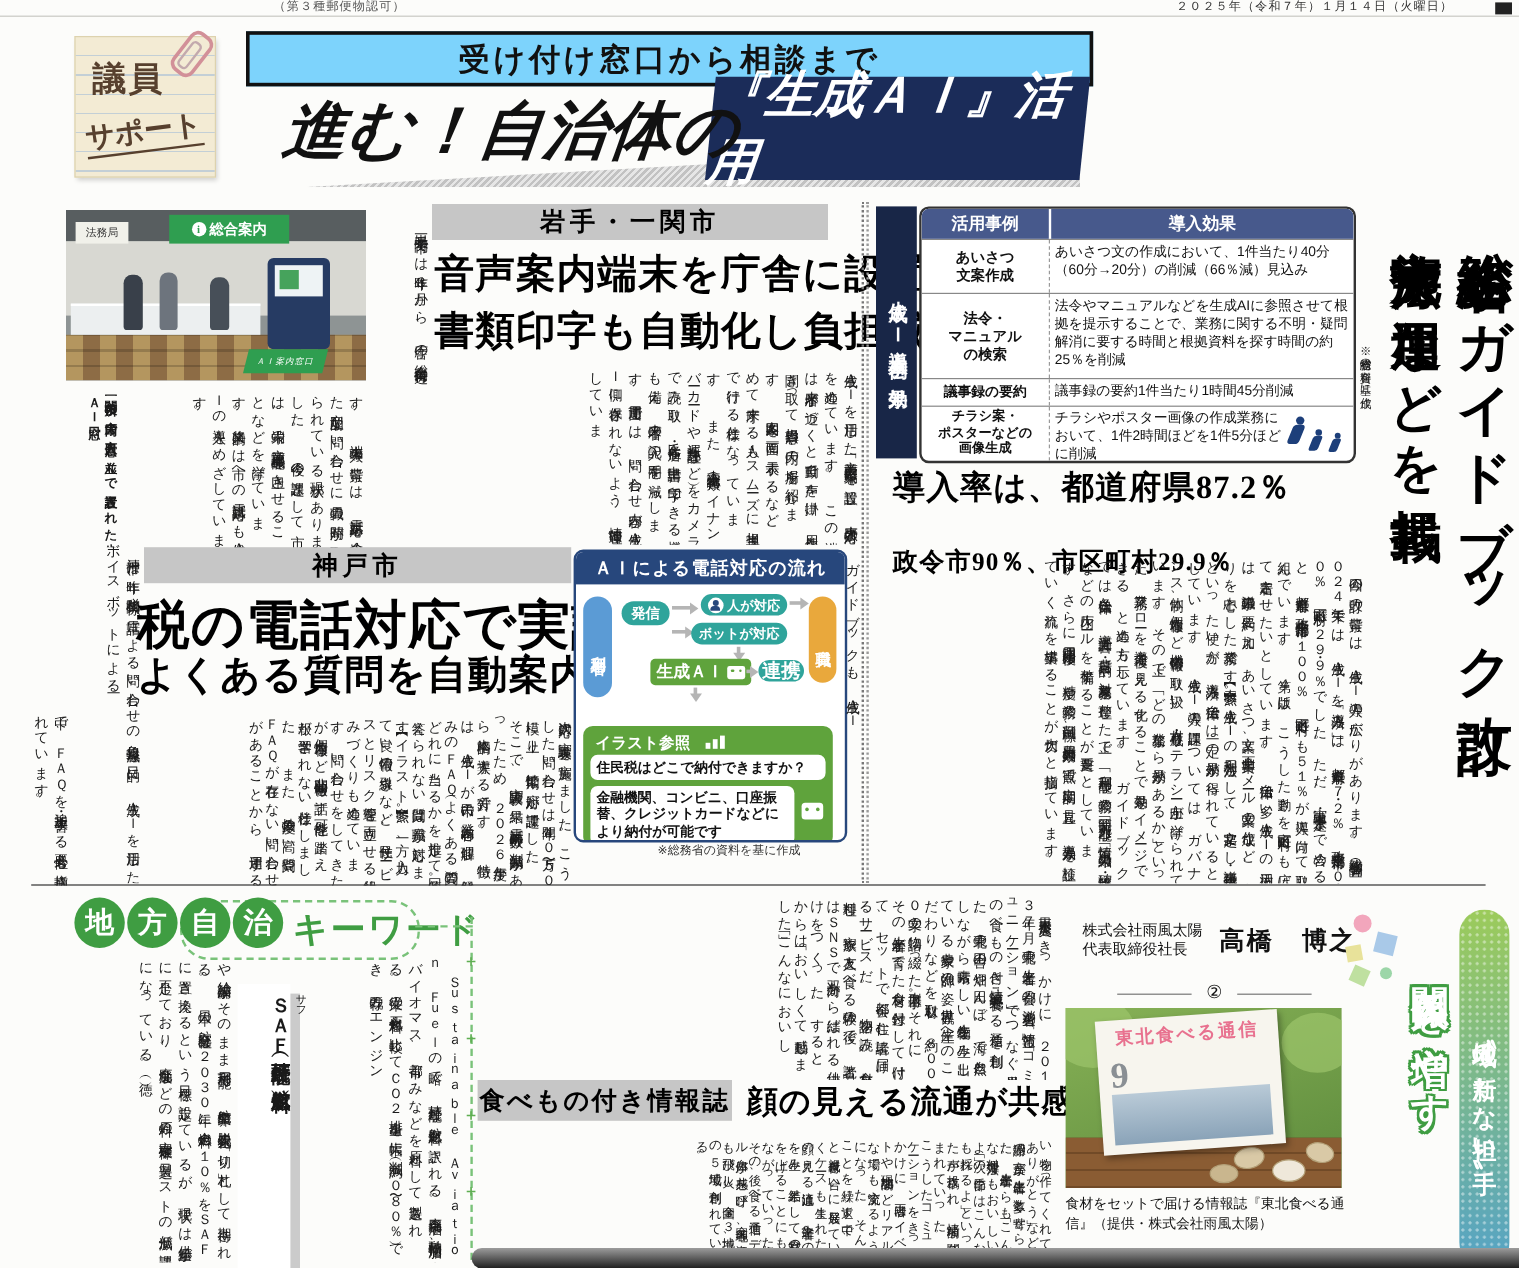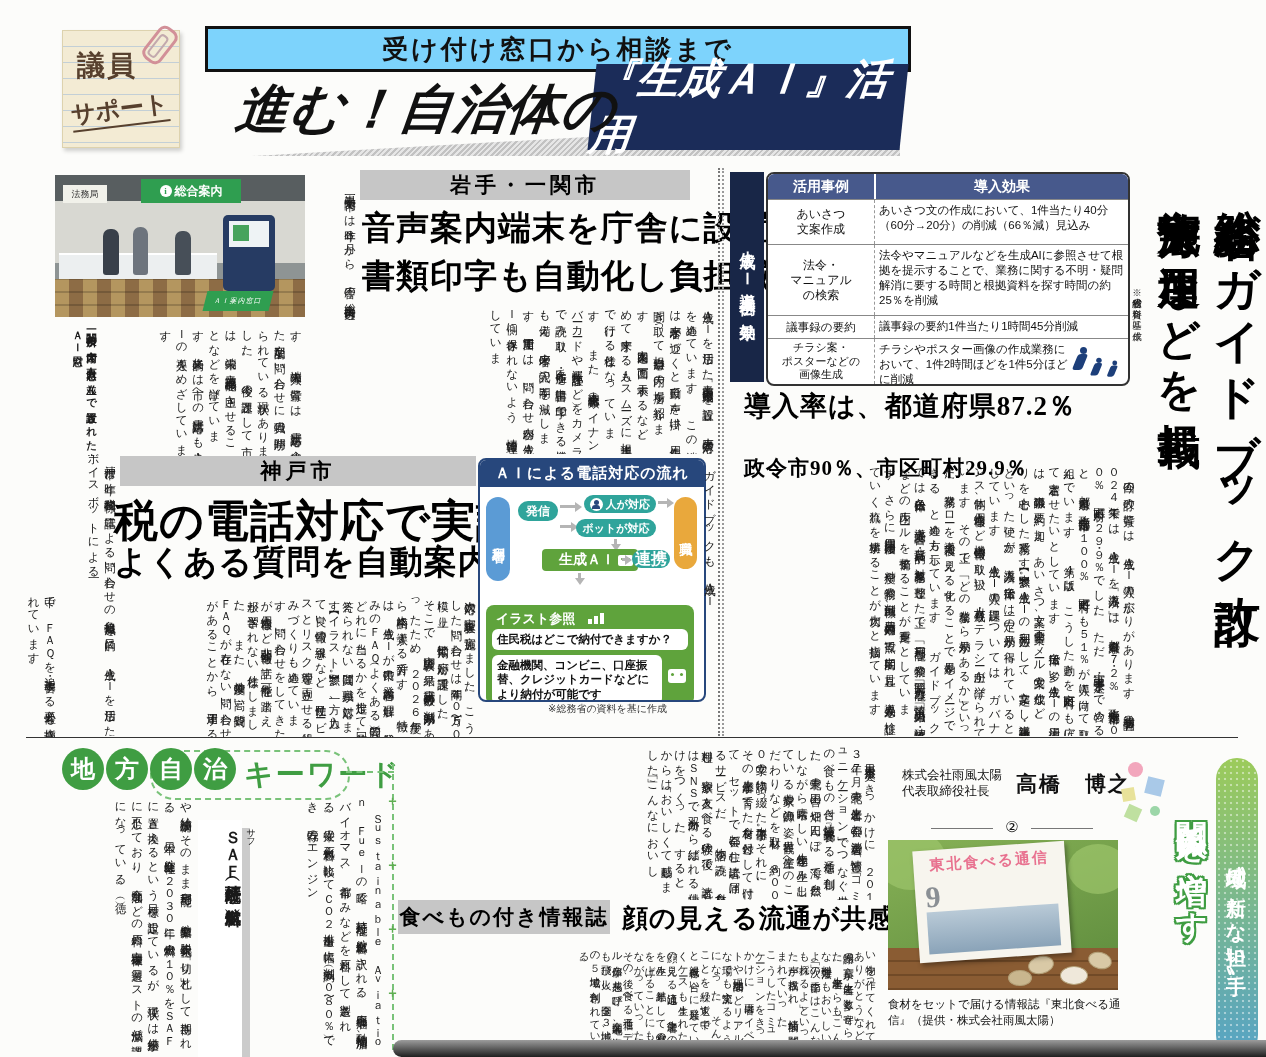--- a/index.html
+++ b/index.html
@@ -87,21 +87,21 @@
   .humicon:after{content:"";position:absolute;left:2.5px;top:7px;width:8px;height:4px;border-radius:3px 3px 0 0;background:#27477c;}
   .monicon{width:15px;height:11px;background:#fff;border-radius:2px;position:relative;margin-left:3px;}
   .monicon:before{content:"";position:absolute;left:3px;top:3px;width:2.5px;height:2.5px;background:#5fa33c;border-radius:50%;}
   .monicon:after{content:"";position:absolute;right:3px;top:3px;width:2.5px;height:2.5px;background:#5fa33c;border-radius:50%;}
   
   #aitable{left:766px;top:172px;width:360px;height:210px;border:2px solid #333;border-radius:8px;background:#fff;overflow:hidden;}
   #aitable .hdr{display:flex;height:25px;background:#fff;}
   #aitable .hcell{background:#47598c;color:#fff;font-weight:700;font-size:14px;display:flex;align-items:center;
                   justify-content:center;font-family:"Liberation Sans","DejaVu Sans",sans-serif;}
   .trow{display:flex;border-top:1px solid #888;}
-  .case{width:106px;flex:none;font-weight:400;font-size:12px;display:flex;align-items:center;justify-content:center;
+  .case{width:106px;flex:none;font-weight:700;font-size:12px;display:flex;align-items:center;justify-content:center;
         text-align:center;white-space:pre-line;line-height:1.25;border-right:1px dashed #999;
         font-family:"Liberation Sans","DejaVu Sans",sans-serif;}
   .effect{flex:1;font-size:11.5px;line-height:1.3;padding:3px 4px;font-family:"Liberation Sans","DejaVu Sans",sans-serif;}
   #side-bar{left:730px;top:172px;width:34px;height:210px;background:#182647;color:#fff;display:flex;align-items:center;
             justify-content:center;}
   #side-bar span{writing-mode:vertical-rl;text-orientation:upright;font-weight:700;font-size:16px;letter-spacing:2.5px;
             font-family:"Liberation Sans","DejaVu Sans",sans-serif;}
   .runner{position:absolute;width:14px;height:24px;}
   .runner:before{content:"";position:absolute;left:6px;top:0;width:7px;height:7px;border-radius:50%;background:#1d3f7a;}
   .runner:after{content:"";position:absolute;left:1px;top:7px;width:10px;height:16px;background:#1d3f7a;
@@ -154,20 +154,25 @@
   .confetti{position:absolute;}
   #botbar{left:393px;top:1040px;width:873px;height:17px;border-radius:9px 0 0 9px;
           background:linear-gradient(180deg,#9c9c9c,#1f1f1f);}
   .hline{background:#333;height:1px;}
 </style>
 </head>
 <body>
 
 <div id="page">
 
+  <div class="abs" id="topstrip">
+    <span class="stripfrag" style="left:228px;">（第３種郵便物認可）</span>
+    <span class="stripfrag" style="left:980px;color:#333;">２０２５年（令和７年）１月１４日（火曜日）</span>
+    <span class="abs" style="left:1246px;top:2px;width:14px;height:10px;background:#222;"></span>
+  </div>
 
   <div class="abs" id="note">
     <span id="clip"></span>
     <span class="notetext" style="left:14px;top:16px;font-size:28px;letter-spacing:2px;">議員</span>
     <span class="notetext" style="left:8px;top:62px;font-size:24px;transform:rotate(-7deg);border-bottom:2px solid #57402e;">サポート</span>
   </div>
 
   <div class="abs" id="kicker">受け付け窓口から相談まで</div>
   <div class="abs" id="wedge"></div>
   <div class="abs" id="hl-navy">
@@ -217,21 +222,21 @@
       <div class="pill vpill" style="left:6px;top:10px;width:24px;height:84px;background:#5b9bd5;font-size:13px;">利用者</div>
       <div class="pill teal" style="left:38px;top:14px;width:40px;height:20px;font-size:12px;">発信</div>
       <div class="arr" style="left:80px;top:18px;width:16px;"></div>
       <div class="pill teal" style="left:104px;top:8px;width:72px;height:18px;font-size:11px;">
         <span class="humicon"></span>
         <span>人が対応</span>
       </div>
       <div class="arr" style="left:80px;top:38px;width:12px;"></div>
       <div class="pill teal" style="left:96px;top:32px;width:80px;height:18px;font-size:11px;">ボットが対応</div>
       <div class="arrv" style="left:134px;top:52px;height:6px;"></div>
-      <div class="pill" style="left:62px;top:62px;width:84px;height:22px;background:#5fa33c;font-size:14px;border-radius:4px;padding-left:12px;">
+      <div class="pill" style="left:62px;top:62px;width:84px;height:22px;background:#5fa33c;font-size:14px;border-radius:4px;">
         <span>生成ＡＩ</span>
         <span class="monicon"></span>
       </div>
       <div class="arr" style="left:142px;top:71px;width:4px;"></div>
       <div class="pill teal" style="left:152px;top:63px;width:38px;height:18px;font-size:16px;">連携</div>
       <div class="pill vpill" style="left:194px;top:10px;width:23px;height:72px;background:#e9a83c;font-size:13px;">職員</div>
       <div class="arr" style="left:178px;top:14px;width:10px;"></div>
       <div class="arrv" style="left:98px;top:86px;height:6px;"></div>
       <div id="greenpanel">
         <div style="position:absolute;left:10px;top:5px;color:#fff;font-weight:700;font-size:13px;font-family:'Liberation Sans','DejaVu Sans',sans-serif;">イラスト参照</div>

